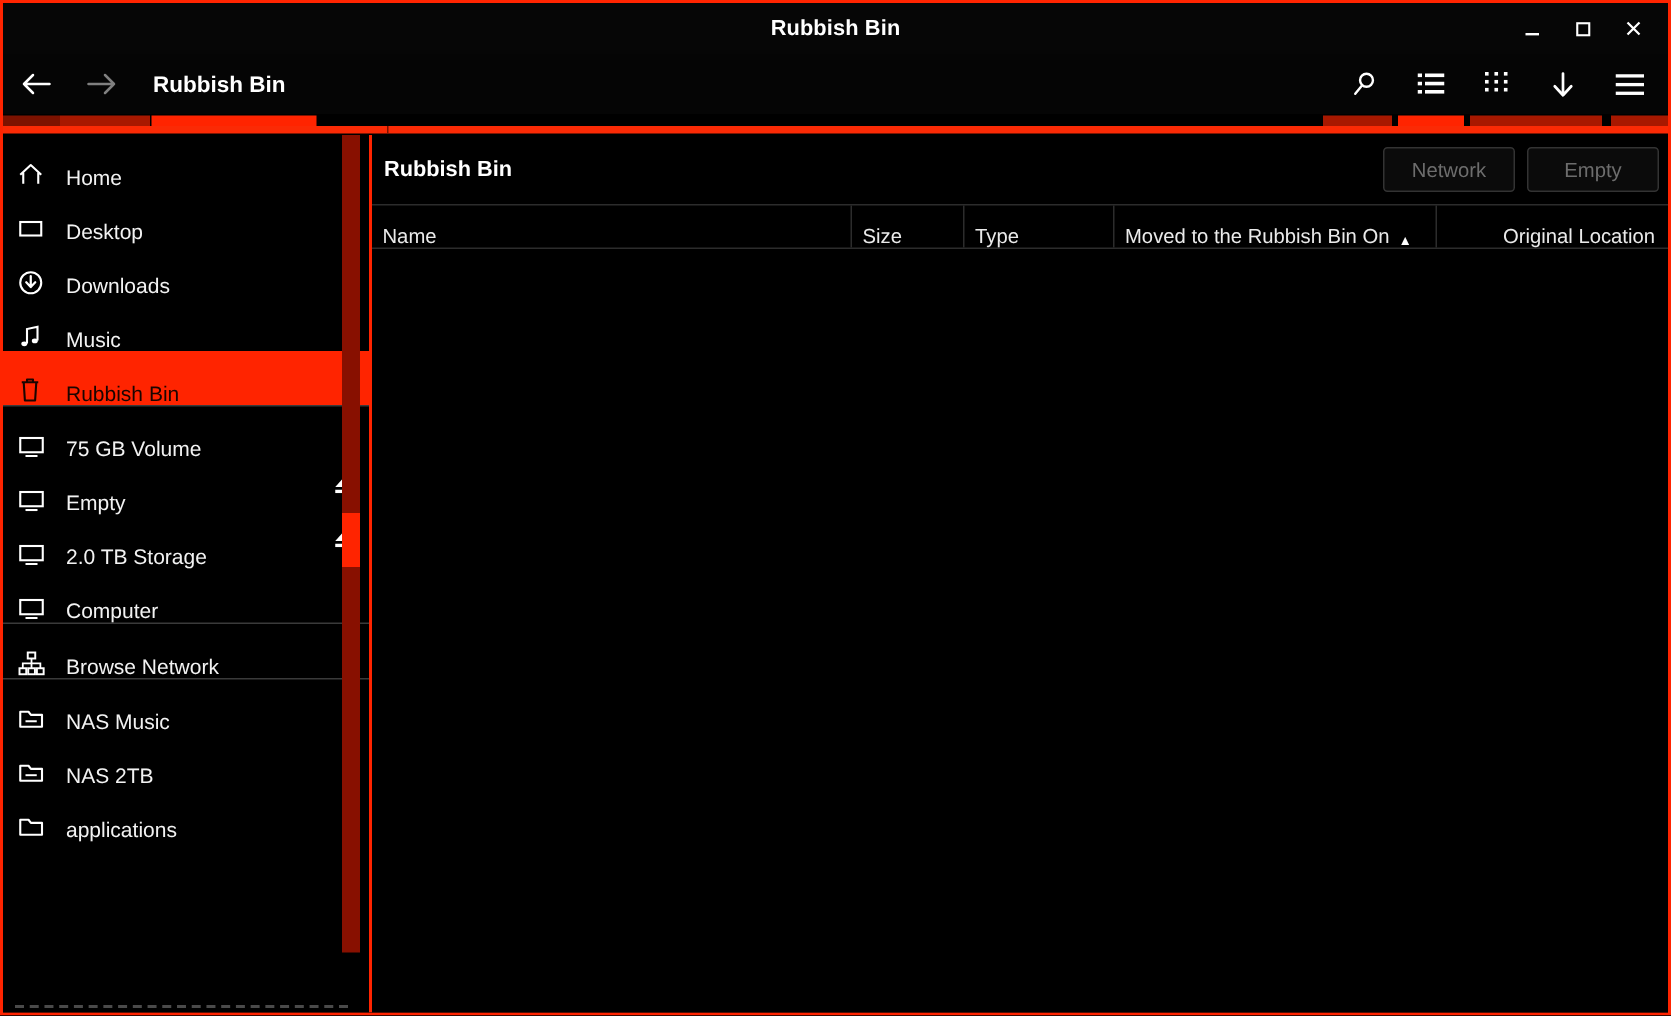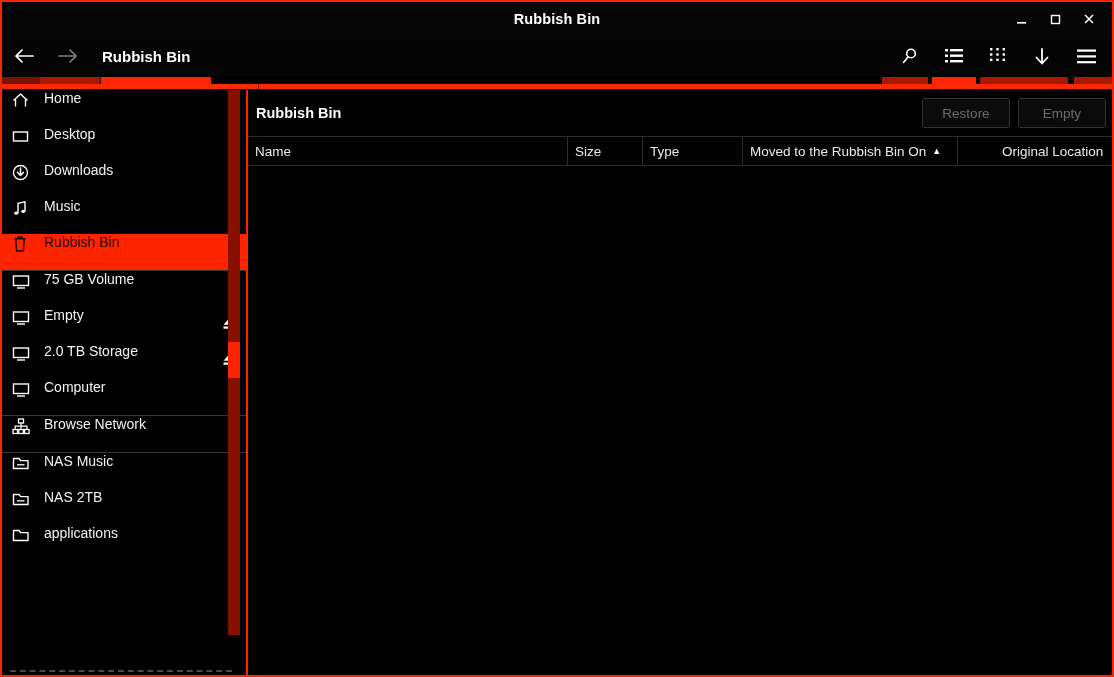--- a/index.html
+++ b/index.html
@@ -117,21 +117,21 @@
     position: relative;
     width: 246px;
     background: #000;
     border-right: 2px solid #ff2400;
     overflow: hidden;
   }
   .sb-item {
     position: relative;
     height: 36px;
     display: flex;
-    align-items: flex-start;
+    align-items: flex-end;
     padding-left: 10px;
     color: #f2f2f2;
     font-size: 14px;
   }
   .sb-item .ic {
     width: 26px; height: 20px;
     display: flex; align-items: center; justify-content: flex-start;
     color: #ffffff;
     flex: 0 0 26px;
     margin-right: 6px;
@@ -220,21 +220,21 @@
 
   .col-head {
     display: flex;
     height: 30px;
     border-top: 1px solid #2c2c2c;
     border-bottom: 1px solid #2c2c2c;
     align-items: stretch;
   }
   .col {
     display: flex;
-    align-items: center;
+    align-items: flex-end;
     padding-left: 7px;
     font-size: 13.5px;
     color: #eaeaea;
     border-right: 1px solid #2c2c2c;
     position: relative;
     white-space: nowrap;
   }
   .col:last-child { border-right: none; }
   .col .sort-arrow {
     margin-left: 6px;
@@ -495,21 +495,21 @@
       <div class="sb-scroll-track"></div>
       <div class="sb-scroll-thumb"></div>
       <div class="sb-dashed"></div>
     <div class="sb-scroll-thumb hot" style="top: 252px; height: 36px;"></div>
       </div>
 
     <div class="main">
       <div class="main-head">
         <div class="main-title">Rubbish Bin</div>
         <div class="head-actions">
-          <button class="act-btn" disabled="">Restore</button>
+          <button class="act-btn" disabled="">Network</button>
           <button class="act-btn" disabled="">Empty</button>
         </div>
       </div>
 
       <div class="col-head" id="col-head">
           <div class="col" style="width: 320px; flex: 0 0 320px;">
             <span>Name</span>
           </div>
           <div class="col" style="width: 75px; flex: 0 0 75px;">
             <span>Size</span>

